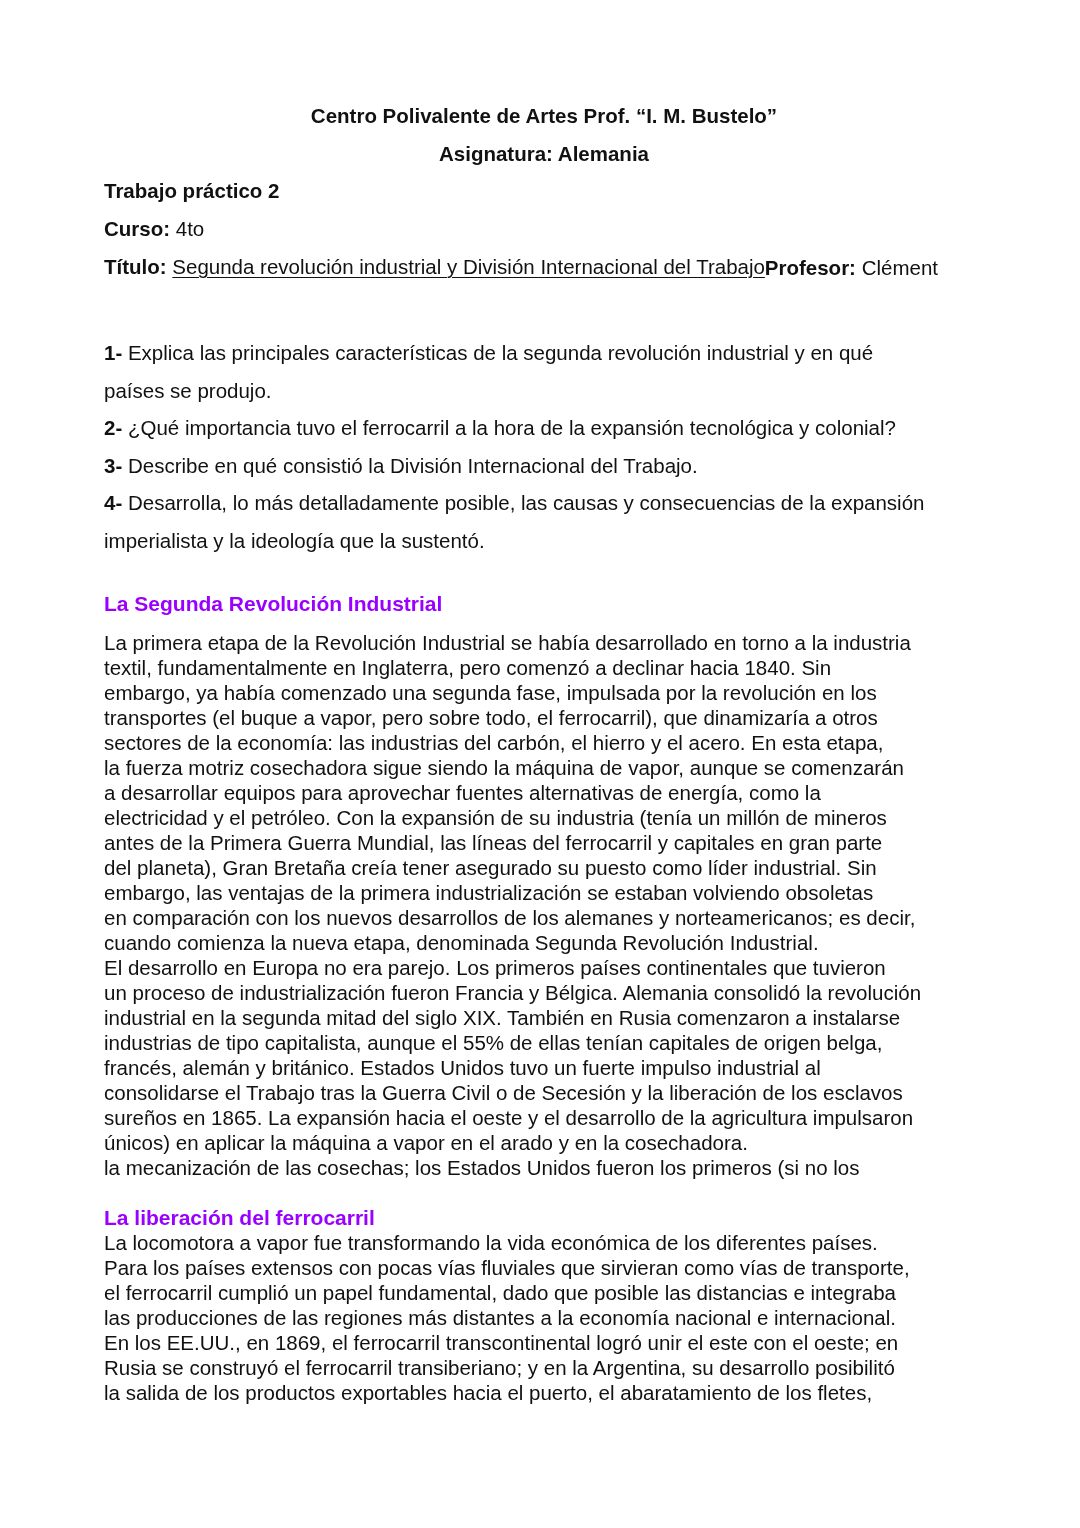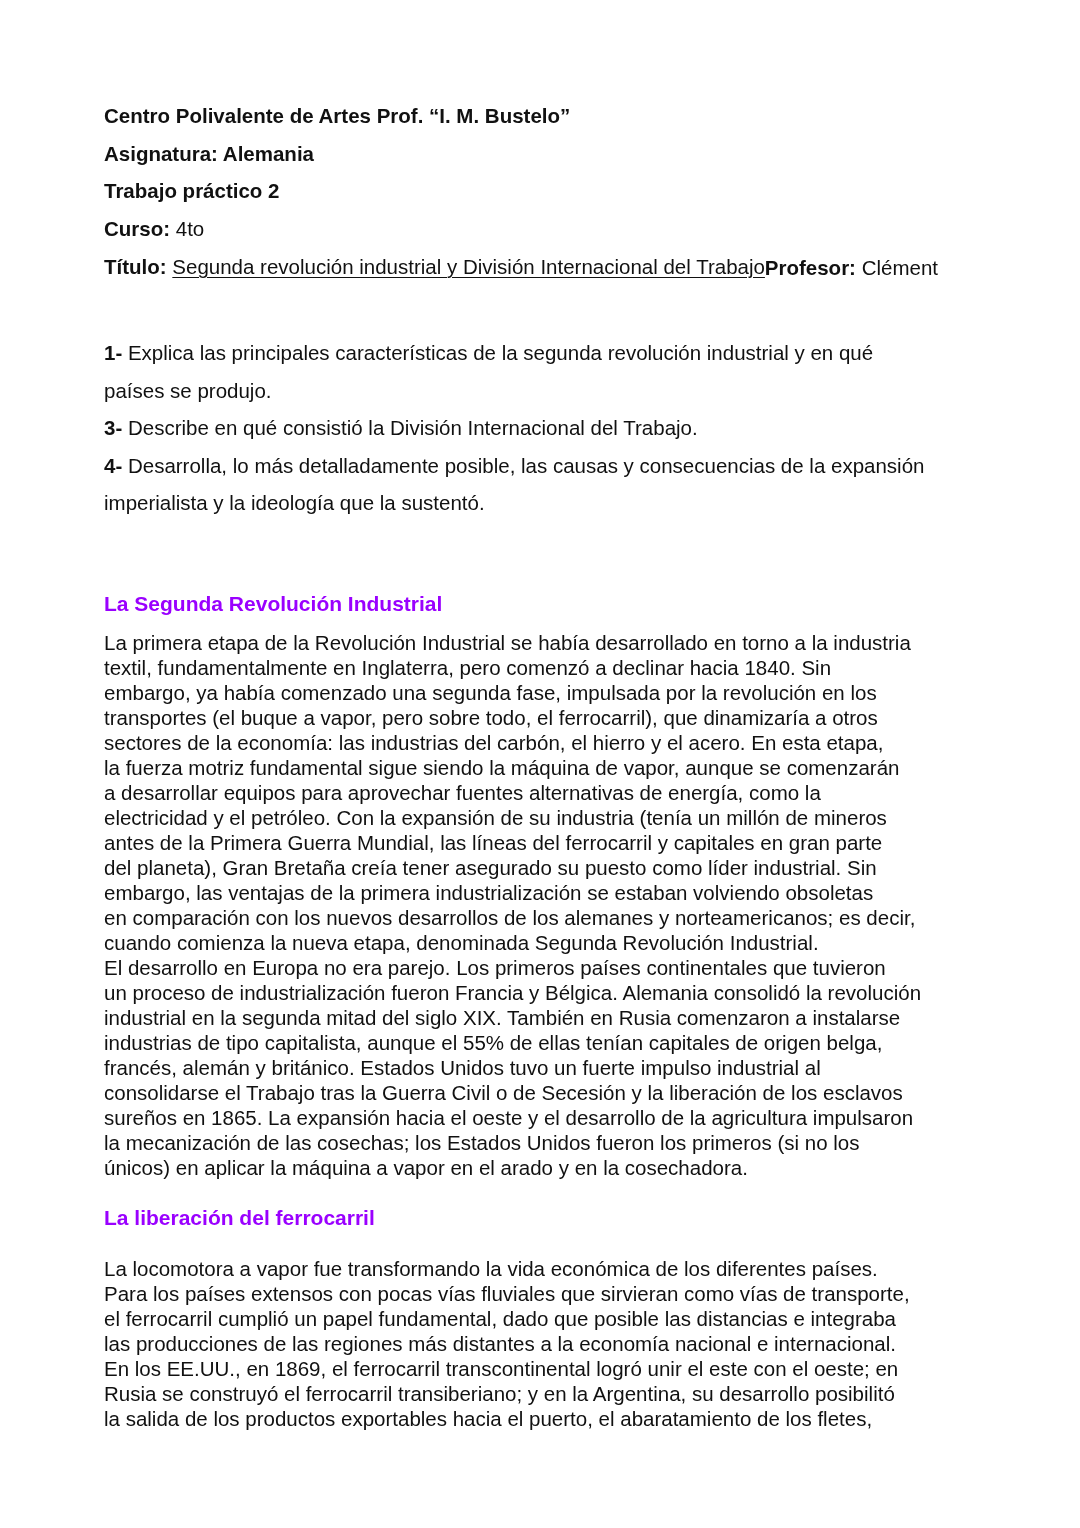--- a/index.html
+++ b/index.html
@@ -22,21 +22,21 @@
       width: 880px;
     }
     .hdr-line {
       position: absolute;
       left: 0;
       width: 880px;
       font-size: 20.5px;
       line-height: 28px;
       white-space: nowrap;
     }
-    .center { text-align: left; }
+    .center { text-align: center; }
     .bold { font-weight: bold; }
     .u { text-decoration: underline; text-underline-offset: 3px; text-decoration-thickness: 1px; text-align: center; }
     .right-part { position: absolute; right: 46px; top: 0; margin-top: 39px; }
     .questions {
       position: absolute;
       left: 0;
       top: 334px;
       width: 880px;
       font-size: 20.5px;
       line-height: 37.5px;
@@ -90,63 +90,67 @@
     <span class="u">Segunda revolución industrial y División Internacional del Trabajo</span>
   </div>
 
   <div class="questions">
     <p>
       <b>1-</b>
       <span>Explica las principales características de la segunda revolución industrial y en qué</span><br>
       <span>países se produjo.</span>
     </p>
     <p>
+      <b>2-</b>
+      <span>¿Qué importancia tuvo el ferrocarril a la hora de la expansión tecnológica y colonial?</span>
+    </p>
+    <p>
       <b>3-</b>
       <span>Describe en qué consistió la División Internacional del Trabajo.</span>
     </p>
     <p>
       <b>4-</b>
       <span>Desarrolla, lo más detalladamente posible, las causas y consecuencias de la expansión</span><br>
       <span>imperialista y la ideología que la sustentó.</span>
     </p>
   </div>
 
   <div class="section-title" style="top:590px;">La Segunda Revolución Industrial</div>
 
   <div class="para" style="top:630px;">
     <span class="ln">La primera etapa de la Revolución Industrial se había desarrollado en torno a la industria</span>
     <span class="ln">textil, fundamentalmente en Inglaterra, pero comenzó a declinar hacia 1840. Sin</span>
     <span class="ln">embargo, ya había comenzado una segunda fase, impulsada por la revolución en los</span>
     <span class="ln">transportes (el buque a vapor, pero sobre todo, el ferrocarril), que dinamizaría a otros</span>
     <span class="ln">sectores de la economía: las industrias del carbón, el hierro y el acero. En esta etapa,</span>
-    <span class="ln">la fuerza motriz fundamental sigue siendo la máquina de vapor, aunque se comenzarán</span>
+    <span class="ln">la fuerza motriz cosechadora sigue siendo la máquina de vapor, aunque se comenzarán</span>
     <span class="ln">a desarrollar equipos para aprovechar fuentes alternativas de energía, como la</span>
     <span class="ln">electricidad y el petróleo. Con la expansión de su industria (tenía un millón de mineros</span>
     <span class="ln">antes de la Primera Guerra Mundial, las líneas del ferrocarril y capitales en gran parte</span>
     <span class="ln">del planeta), Gran Bretaña creía tener asegurado su puesto como líder industrial. Sin</span>
     <span class="ln">embargo, las ventajas de la primera industrialización se estaban volviendo obsoletas</span>
     <span class="ln">en comparación con los nuevos desarrollos de los alemanes y norteamericanos; es decir,</span>
     <span class="ln">cuando comienza la nueva etapa, denominada Segunda Revolución Industrial.</span>
   </div>
 
   <div class="para" style="top:955px;">
     <span class="ln">El desarrollo en Europa no era parejo. Los primeros países continentales que tuvieron</span>
     <span class="ln">un proceso de industrialización fueron Francia y Bélgica. Alemania consolidó la revolución</span>
     <span class="ln">industrial en la segunda mitad del siglo XIX. También en Rusia comenzaron a instalarse</span>
     <span class="ln">industrias de tipo capitalista, aunque el 55% de ellas tenían capitales de origen belga,</span>
     <span class="ln">francés, alemán y británico. Estados Unidos tuvo un fuerte impulso industrial al</span>
     <span class="ln">consolidarse el Trabajo tras la Guerra Civil o de Secesión y la liberación de los esclavos</span>
     <span class="ln">sureños en 1865. La expansión hacia el oeste y el desarrollo de la agricultura impulsaron</span>
+    <span class="ln">únicos) en aplicar la máquina a vapor en el arado y en la cosechadora.</span>
     <span class="ln">la mecanización de las cosechas; los Estados Unidos fueron los primeros (si no los</span>
-    <span class="ln">únicos) en aplicar la máquina a vapor en el arado y en la cosechadora.</span>
   </div>
 
   <div class="section-title" style="top:1204px;">La liberación del ferrocarril</div>
 
-  <div class="para" style="top:1230px;margin-top:26px;">
+  <div class="para" style="top:1230px;">
     <span class="ln">La locomotora a vapor fue transformando la vida económica de los diferentes países.</span>
     <span class="ln">Para los países extensos con pocas vías fluviales que sirvieran como vías de transporte,</span>
     <span class="ln">el ferrocarril cumplió un papel fundamental, dado que posible las distancias e integraba</span>
     <span class="ln">las producciones de las regiones más distantes a la economía nacional e internacional.</span>
     <span class="ln">En los EE.UU., en 1869, el ferrocarril transcontinental logró unir el este con el oeste; en</span>
     <span class="ln">Rusia se construyó el ferrocarril transiberiano; y en la Argentina, su desarrollo posibilitó</span>
     <span class="ln">la salida de los productos exportables hacia el puerto, el abaratamiento de los fletes,</span>
   </div>
 
 </div>

